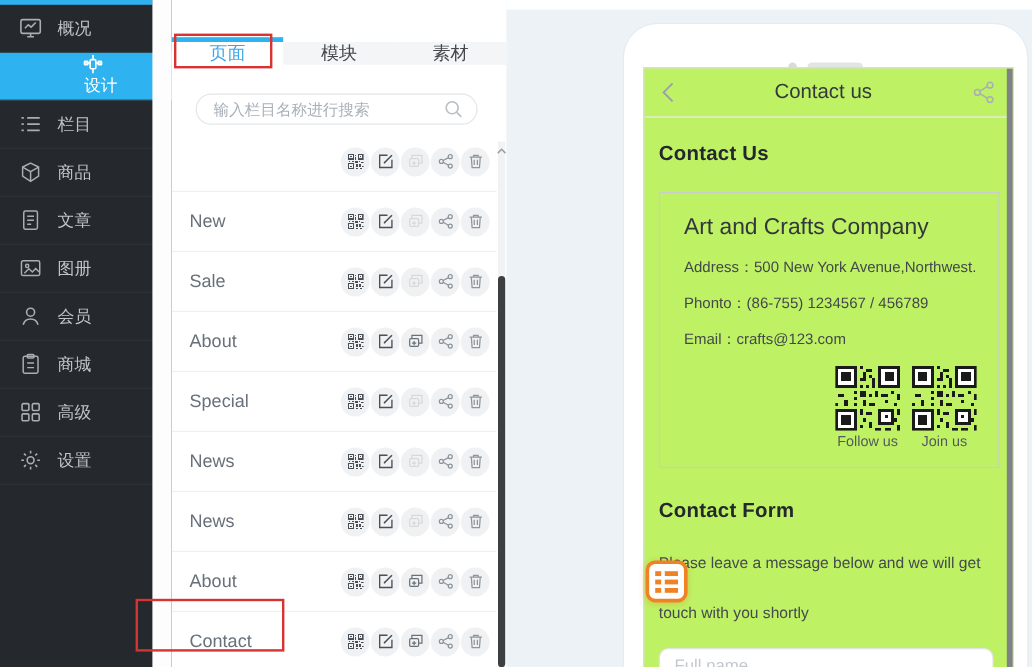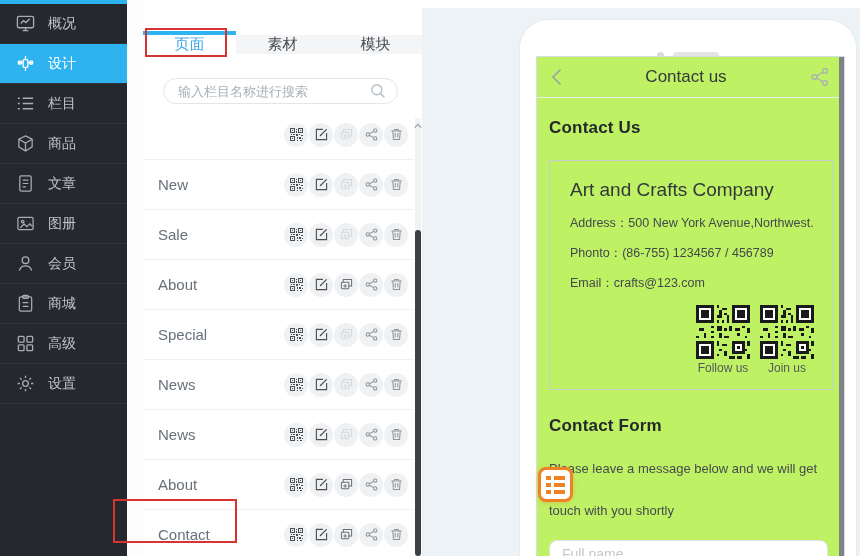--- a/index.html
+++ b/index.html
@@ -6,21 +6,21 @@
   html,body { width:860px; height:556px; overflow:hidden; background:#fff;
               font-family:"Liberation Sans", sans-serif; }
   #app { position:relative; width:860px; height:556px; overflow:hidden; background:#fff; }
 
   
   .sidebar { position:absolute; left:0; top:0; bottom:0; width:152px; background:#25282c; }
   .sidebar-topstrip { position:absolute; left:0; top:0; width:127px; height:4px; background:#2eb2f0; }
   .side-item { position:relative; height:40px; display:flex; align-items:center; padding-left:16px;
                color:#c0c4c9; font-size:14px; border-bottom:1px solid #2f3237; cursor:pointer; }
   .side-item .s-ic { width:19px; height:19px; margin-right:13px; color:#a9adb4; flex:0 0 auto; }
-  .side-item.active { background:#2eb2f0; color:#fff; }
+  .side-item.active { background:#2eb2f0; color:#fff;flex-direction:column; }
   .side-item.active .s-ic { color:#fff; }
   .caret { position:absolute; right:9px; top:17px; width:0; height:0;
            border-left:4px solid transparent; border-right:4px solid transparent; border-top:5px solid #888d93; }
 
   
   .gap-strip { position:absolute; left:127px; top:0; bottom:0; width:16px; background:#fdfdfd; }
   .panel { position:absolute; left:143px; top:0; bottom:0; width:279px; background:#fff; }
   .tabbar { position:absolute; left:0; right:0; top:22px; height:40px; display:flex;align-items:center; }
   .tab { flex:1; display:flex; align-items:center; justify-content:center; font-size:15px;
          color:#44494e; background:#f3f5f7; margin-top:4px; cursor:pointer; }
@@ -332,24 +332,24 @@
 
   <div class="gap-strip"></div>
 
   <section class="panel">
 
     <div class="tabbar">
       <div class="tab active">
           <span>页面</span>
         </div>
       <div class="tab">
-          <span>素材</span>
+          <span>模块</span>
         </div>
       <div class="tab">
-          <span>模块</span>
+          <span>素材</span>
         </div>
     </div>
 
     <div class="searchbox">
       <input type="text" placeholder="输入栏目名称进行搜索" style="">
       <svg class="search-ic">
           <use href="#sym-search"></use>
         </svg>
     </div>
 

